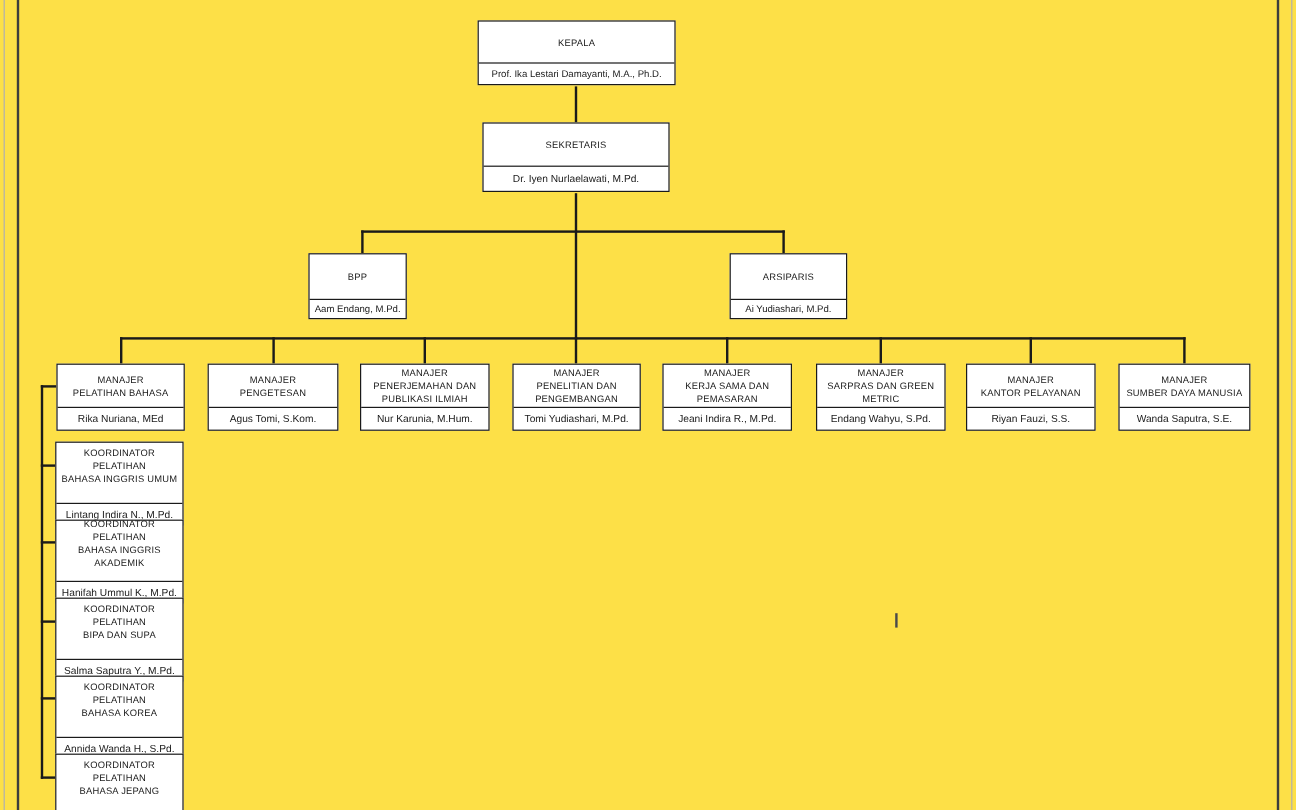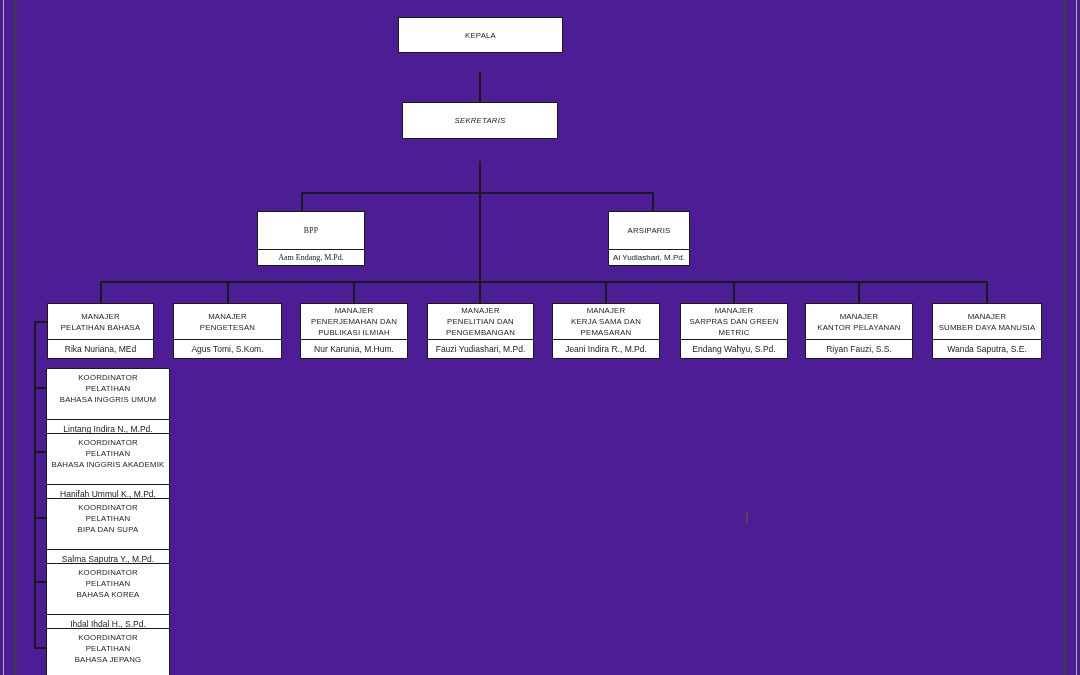--- a/index.html
+++ b/index.html
@@ -1,19 +1,19 @@
 <!DOCTYPE html>
 <html><head>
 <meta charset="utf-8">
 <style>
   html,body{margin:0;padding:0;background:#fff;}
   .page{
     position:relative;
     width:1080px;height:675px;
-    background:#4c1d95;
+    background:#fde047;
     overflow:hidden;
     font-family:"Liberation Sans", sans-serif;
     color:#1a1a1a;
   }
   
   .edge{position:absolute;top:0;bottom:0;}
   .edge.outer{width:1px;background:#b0b0b0;}
   .edge.inner{width:2px;background:#3d3d3d;}
   .edge.l-outer{left:3px;}
   .edge.l-inner{left:14px;}
@@ -48,42 +48,42 @@
     white-space:nowrap;
     overflow:hidden;
   }
   .node-name.fs8{font-size:8px;}
 
   
   .n-kepala{left:398px;top:17px;width:165px;}
   .n-kepala .node-title{height:34px;}
   .n-kepala .node-name{height:17px;}
   .n-sekretaris{left:402px;top:102px;width:156px;}
-  .n-sekretaris .node-title{height:35px;font-style:italic;}
+  .n-sekretaris .node-title{height:35px;}
   .n-sekretaris .node-name{height:20px;}
-  .n-bpp{left:257px;top:211px;width:108px;font-family:Liberation Serif, serif;}
+  .n-bpp{left:257px;top:211px;width:82px;}
   .n-bpp .node-title{height:37px;}
   .n-bpp .node-name{height:15px;font-size:8px;}
-  .n-arsiparis{left:608px;top:211px;width:82px;}
+  .n-arsiparis{left:608px;top:211px;width:98px;}
   .n-arsiparis .node-title{height:37px;}
   .n-arsiparis .node-name{height:15px;font-size:8px;}
 
   .mgr{top:303px;}
   .mgr .node-title{height:35px;}
   .mgr .node-name{height:18px;}
   .n-m0{left:47px;width:107px;}
   .n-m1{left:173px;width:109px;}
   .n-m2{left:300px;width:108px;}
   .n-m3{left:427px;width:107px;}
   .n-m4{left:552px;width:108px;}
   .n-m5{left:680px;width:108px;}
   .n-m6{left:805px;width:108px;}
   .n-m7{left:932px;width:110px;}
 
-  .krd{left:46px;width:124px;}
+  .krd{left:46px;width:107px;}
   .krd .node-title{height:38px;}
   .krd .node-name{height:17px;margin-top:12px;}
   .n-k0{top:368px;}
   .n-k1{top:433px;}
   .n-k2{top:498px;}
   .n-k3{top:563px;}
   .n-k4{top:628px;}
 
   .cursor-mark{position:absolute;left:746px;top:511px;width:2px;height:12px;background:#4a4a4a;}
 </style>
@@ -116,24 +116,26 @@
   <div class="conn" style="left:34px;top:387px;width:12px;height:2px;"></div>
   <div class="conn" style="left:34px;top:451px;width:12px;height:2px;"></div>
   <div class="conn" style="left:34px;top:517px;width:12px;height:2px;"></div>
   <div class="conn" style="left:34px;top:581px;width:12px;height:2px;"></div>
   <div class="conn" style="left:34px;top:647px;width:12px;height:2px;"></div>
 
   <div class="cursor-mark"></div>
 
   <div class="node n-kepala">
     <div class="node-title">KEPALA</div>
+    <div class="node-name fs8">Prof. Ika Lestari Damayanti, M.A., Ph.D.</div>
   </div>
 
   <div class="node n-sekretaris">
     <div class="node-title">SEKRETARIS</div>
+    <div class="node-name">Dr. Iyen Nurlaelawati, M.Pd.</div>
   </div>
 
   <div class="node n-bpp">
     <div class="node-title">BPP</div>
     <div class="node-name">Aam Endang, M.Pd.</div>
   </div>
 
   <div class="node n-arsiparis">
     <div class="node-title">ARSIPARIS</div>
     <div class="node-name">Ai Yudiashari, M.Pd.</div>
@@ -152,21 +154,21 @@
   <div class="node mgr n-m2">
     <div class="node-title">MANAJER
 PENERJEMAHAN DAN
 PUBLIKASI ILMIAH</div>
     <div class="node-name">Nur Karunia, M.Hum.</div>
   </div>
   <div class="node mgr n-m3">
     <div class="node-title">MANAJER
 PENELITIAN DAN
 PENGEMBANGAN</div>
-    <div class="node-name">Fauzi Yudiashari, M.Pd.</div>
+    <div class="node-name">Tomi Yudiashari, M.Pd.</div>
   </div>
   <div class="node mgr n-m4">
     <div class="node-title">MANAJER
 KERJA SAMA DAN
 PEMASARAN</div>
     <div class="node-name">Jeani Indira R., M.Pd.</div>
   </div>
   <div class="node mgr n-m5">
     <div class="node-title">MANAJER
 SARPRAS DAN GREEN
@@ -199,21 +201,21 @@
   <div class="node krd n-k2">
     <div class="node-title">KOORDINATOR
 PELATIHAN
 BIPA DAN SUPA</div>
     <div class="node-name">Salma Saputra Y., M.Pd.</div>
   </div>
   <div class="node krd n-k3">
     <div class="node-title">KOORDINATOR
 PELATIHAN
 BAHASA KOREA</div>
-    <div class="node-name">Ihdal Ihdal H., S.Pd.</div>
+    <div class="node-name">Annida Wanda H., S.Pd.</div>
   </div>
   <div class="node krd n-k4">
     <div class="node-title">KOORDINATOR
 PELATIHAN
 BAHASA JEPANG</div>
     <div class="node-name"></div>
   </div>
 
 </div>
 

